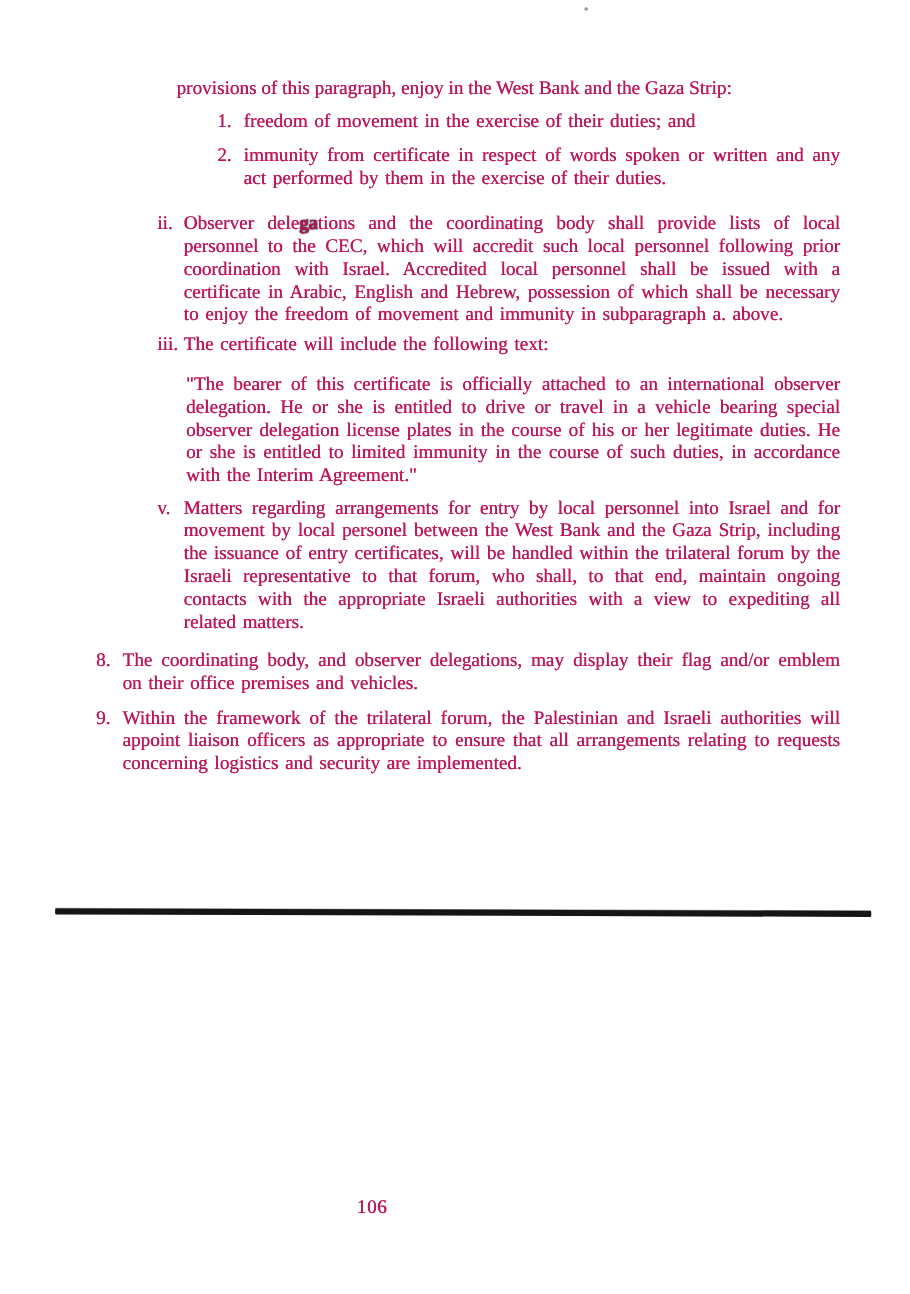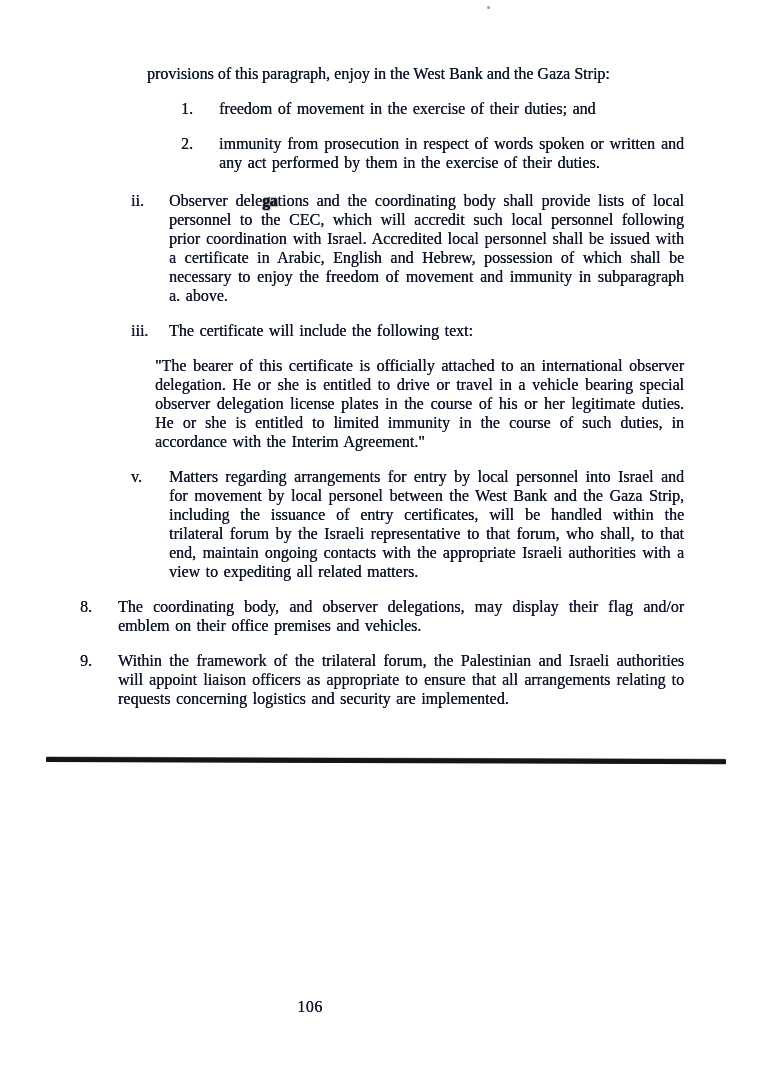--- a/index.html
+++ b/index.html
@@ -3,26 +3,26 @@
 <meta charset="utf-8">
 <style>
   html, body { margin:0; padding:0; background:#ffffff; }
   .page {
     position:relative;
     width:758px; height:1078px;
     background:#ffffff;
     font-family:"Liberation Serif","DejaVu Serif",serif;
     font-size:16px;
     line-height:19px;
-    color:#0f172a;
+    color:#be185d;
     overflow:hidden;
     text-shadow:0.25px 0 0 currentColor; 
   }
   .content { position:absolute; left:80px; top:64px; width:620px; }
-  p { margin:16px; }
+  p { margin:0; }
   .intro { margin:0 0 0 67px; }
   .item { position:relative; }
   .marker { position:absolute; left:0; top:0; white-space:nowrap; }
   .body { text-align:justify; word-spacing:1.5px; }
   .num-item   { margin-left:101px; padding-left:22px; }
   .roman-item { margin-left:51px;  padding-left:22px; }
   .arabic-item{ margin-left:0;     padding-left:22px; }
   .quote { margin-left:75px; text-align:justify; word-spacing:1.5px; }
   .smudge { font-weight:bold; text-shadow:0 0 1.3px #000, 0 0 1.3px #000; letter-spacing:-0.3px; }
   
@@ -64,21 +64,21 @@
 
     <p class="intro">provisions of this paragraph, enjoy in the West Bank and the Gaza Strip:</p>
 
     <div class="item num-item" id="item-1">
       <span class="marker">1.</span>
       <p class="body">freedom of movement in the exercise of their duties; and</p>
     </div>
 
     <div class="item num-item" id="item-2">
       <span class="marker">2.</span>
-      <p class="body">immunity from prosecution in respect of words spoken or written and any act performed by them in the exercise of their duties.</p>
+      <p class="body">immunity from certificate in respect of words spoken or written and any act performed by them in the exercise of their duties.</p>
     </div>
 
     <div class="item roman-item" id="item-ii">
       <span class="marker">ii.</span>
       <p class="body"><span>Observer dele</span><span class="smudge">ga</span><span>tions and the coordinating body shall provide lists of local personnel to the CEC, which will accredit such local personnel following prior coordination with Israel. Accredited local personnel shall be issued with a certificate in Arabic, English and Hebrew, possession of which shall be necessary to enjoy the freedom of movement and immunity in subparagraph a. above.</span></p>
     </div>
 
     <div class="item roman-item" id="item-iii">
       <span class="marker">iii.</span>
       <p class="body">The certificate will include the following text:</p>

